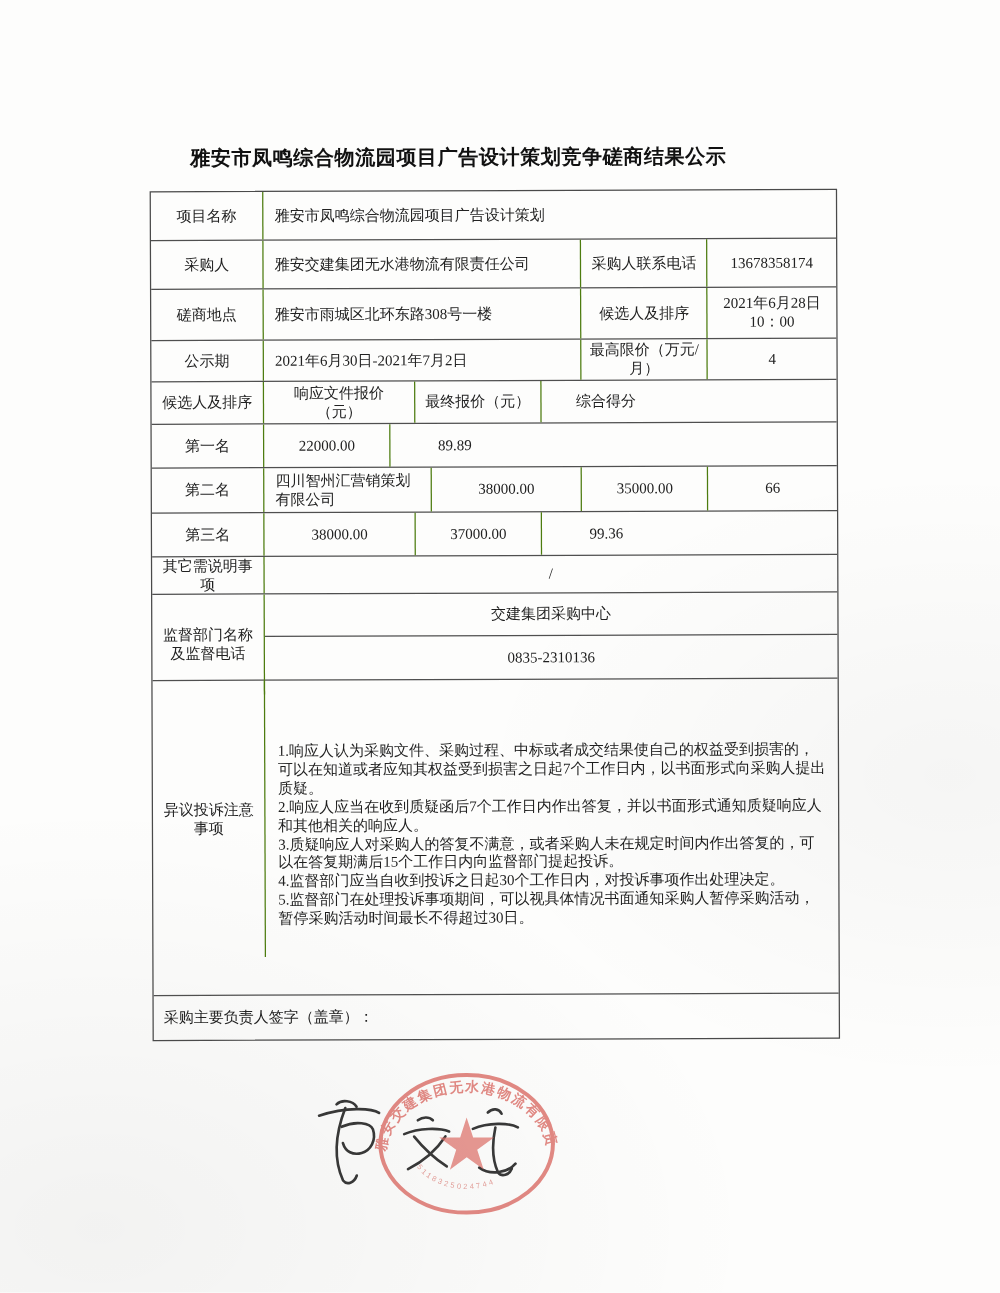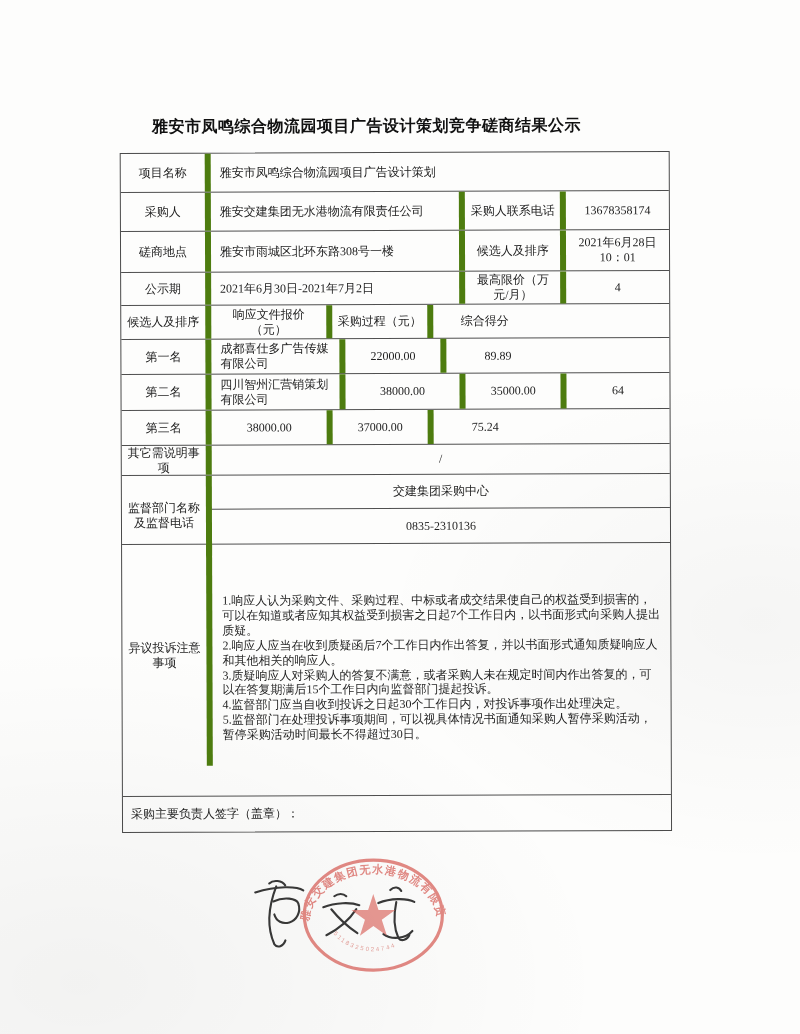--- a/index.html
+++ b/index.html
@@ -19,21 +19,21 @@
     text-align:center;font-weight:bold;font-size:16px;letter-spacing:0.5px;color:#111;
     font-family:"Liberation Sans","DejaVu Sans",sans-serif;
   }
   .tbl{
     box-sizing:border-box;width:550px;margin-left:121px;
     border:1.5px solid #4a4a4a;
   }
   .row{display:flex;border-bottom:1px solid #4f4f4f;}
   .row:last-child{border-bottom:none;}
   .cell{
-    box-sizing:border-box;border-right:6px solid #4d7c0f;
+    box-sizing:border-box;border-right:1px solid #4d7c0f;
     display:flex;align-items:center;justify-content:center;
     text-align:center;font-size:12px;line-height:1.25;color:#222;
     padding:2px 5px;
   }
   .cell.last{border-right:none;}
   .cell.lft{justify-content:flex-start;text-align:left;padding-left:9px;}
   .w1{width:90px}.w2{width:134px}.w3{width:121px}.w4{width:101px}.w5{width:103px}
   .span2{width:255px}.span4{width:458px}
   .tight{padding:2px 15px;}
   .r38{height:38px}.r40{height:40px}.r32{height:32px}.r33{height:33px}
@@ -73,57 +73,56 @@
       <div class="cell w1">采购人</div>
       <div class="cell span2 lft">雅安交建集团无水港物流有限责任公司</div>
       <div class="cell w4">采购人联系电话</div>
       <div class="cell w5 last">13678358174</div>
     </div>
 
     <div class="row r40">
       <div class="cell w1">磋商地点</div>
       <div class="cell span2 lft">雅安市雨城区北环东路308号一楼</div>
       <div class="cell w4">候选人及排序</div>
-      <div class="cell w5 last">2021年6月28日 10：01</div>
+      <div class="cell w5 last">2021年6月28日 10：00</div>
     </div>
 
     <div class="row r32">
       <div class="cell w1">公示期</div>
       <div class="cell span2 lft">2021年6月30日-2021年7月2日</div>
       <div class="cell w4">最高限价（万元/月）</div>
       <div class="cell w5 last">4</div>
     </div>
 
     <div class="row r33">
       <div class="cell w1">候选人及排序</div>
       <div class="cell w3 tight">响应文件报价（元）</div>
-      <div class="cell w4">采购过程（元）</div>
+      <div class="cell w4">最终报价（元）</div>
       <div class="cell w5 last">综合得分</div>
     </div>
 
     <div class="row r34">
       <div class="cell w1">第一名</div>
-      <div class="cell w2 lft">成都喜仕多广告传媒有限公司</div>
       <div class="cell w4">22000.00</div>
       <div class="cell w5 last">89.89</div>
     </div>
 
     <div class="row r35">
       <div class="cell w1">第二名</div>
       <div class="cell w2 lft">四川智州汇营销策划有限公司</div>
       <div class="cell w3">38000.00</div>
       <div class="cell w4">35000.00</div>
-      <div class="cell w5 last">64</div>
+      <div class="cell w5 last">66</div>
     </div>
 
     <div class="row r34">
       <div class="cell w1">第三名</div>
       <div class="cell w3">38000.00</div>
       <div class="cell w4">37000.00</div>
-      <div class="cell w5 last">75.24</div>
+      <div class="cell w5 last">99.36</div>
     </div>
 
     <div class="row r29">
       <div class="cell w1">其它需说明事项</div>
       <div class="cell span4 last">/</div>
     </div>
 
     <div class="row row-supervisor">
       <div class="cell w1" style="height:80px">监督部门名称及监督电话</div>
       <div class="sup-right">

